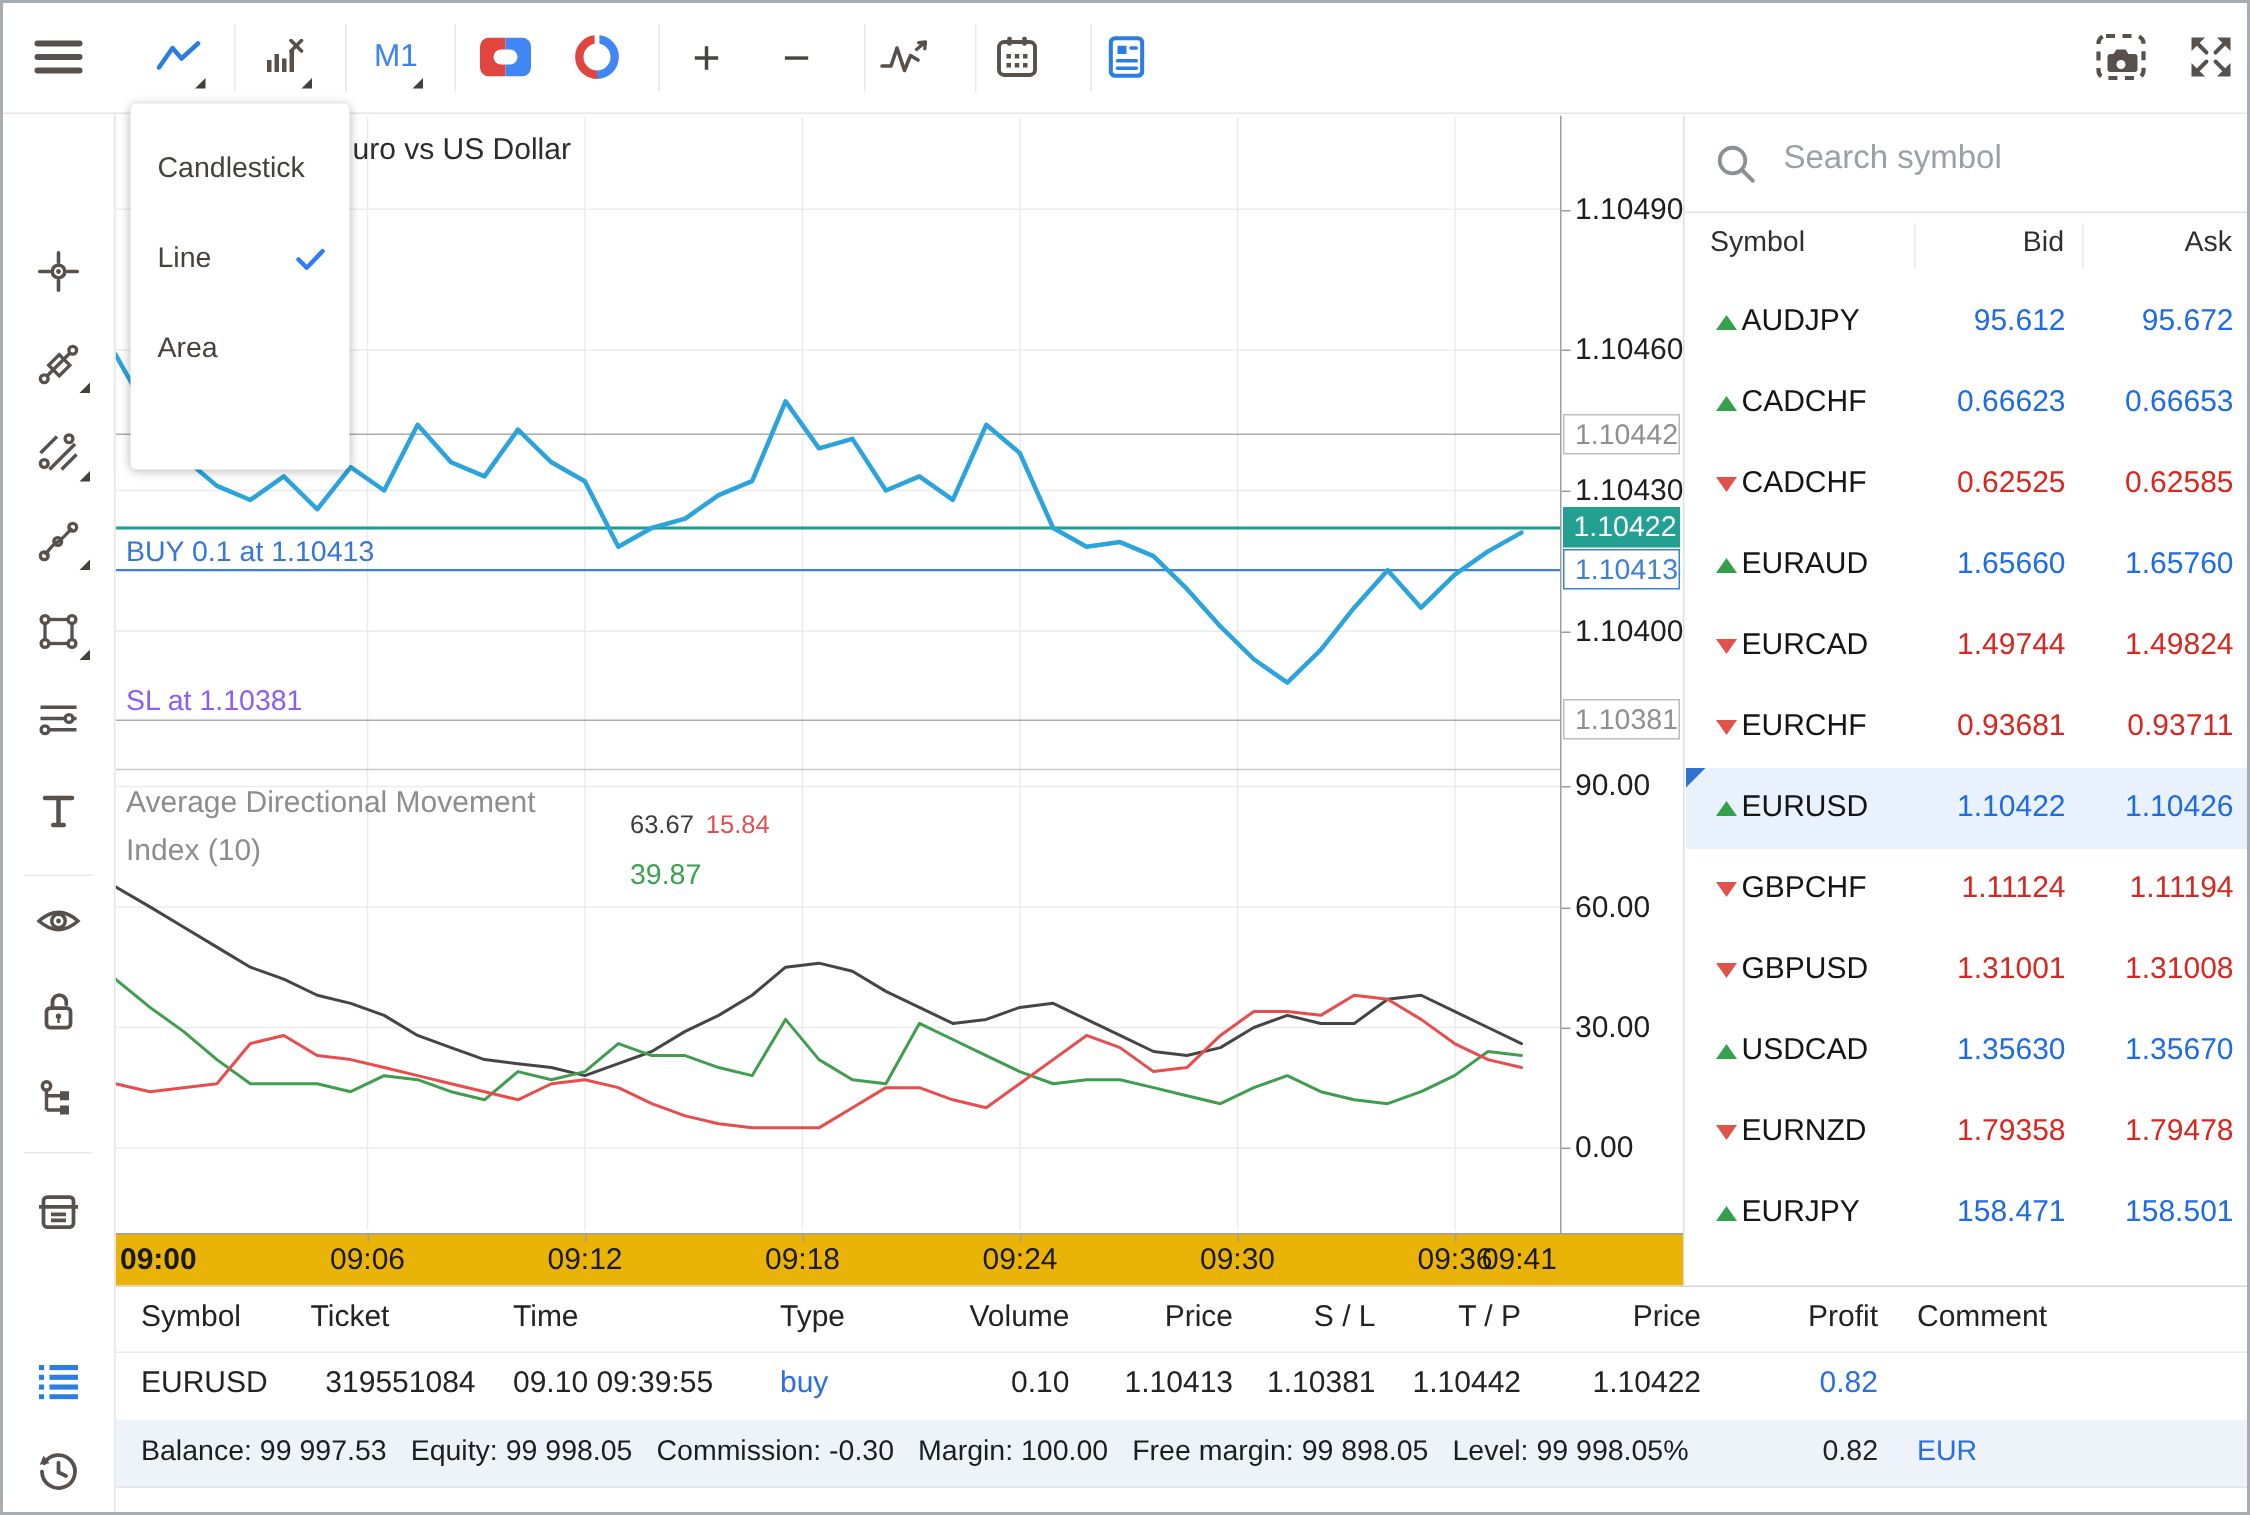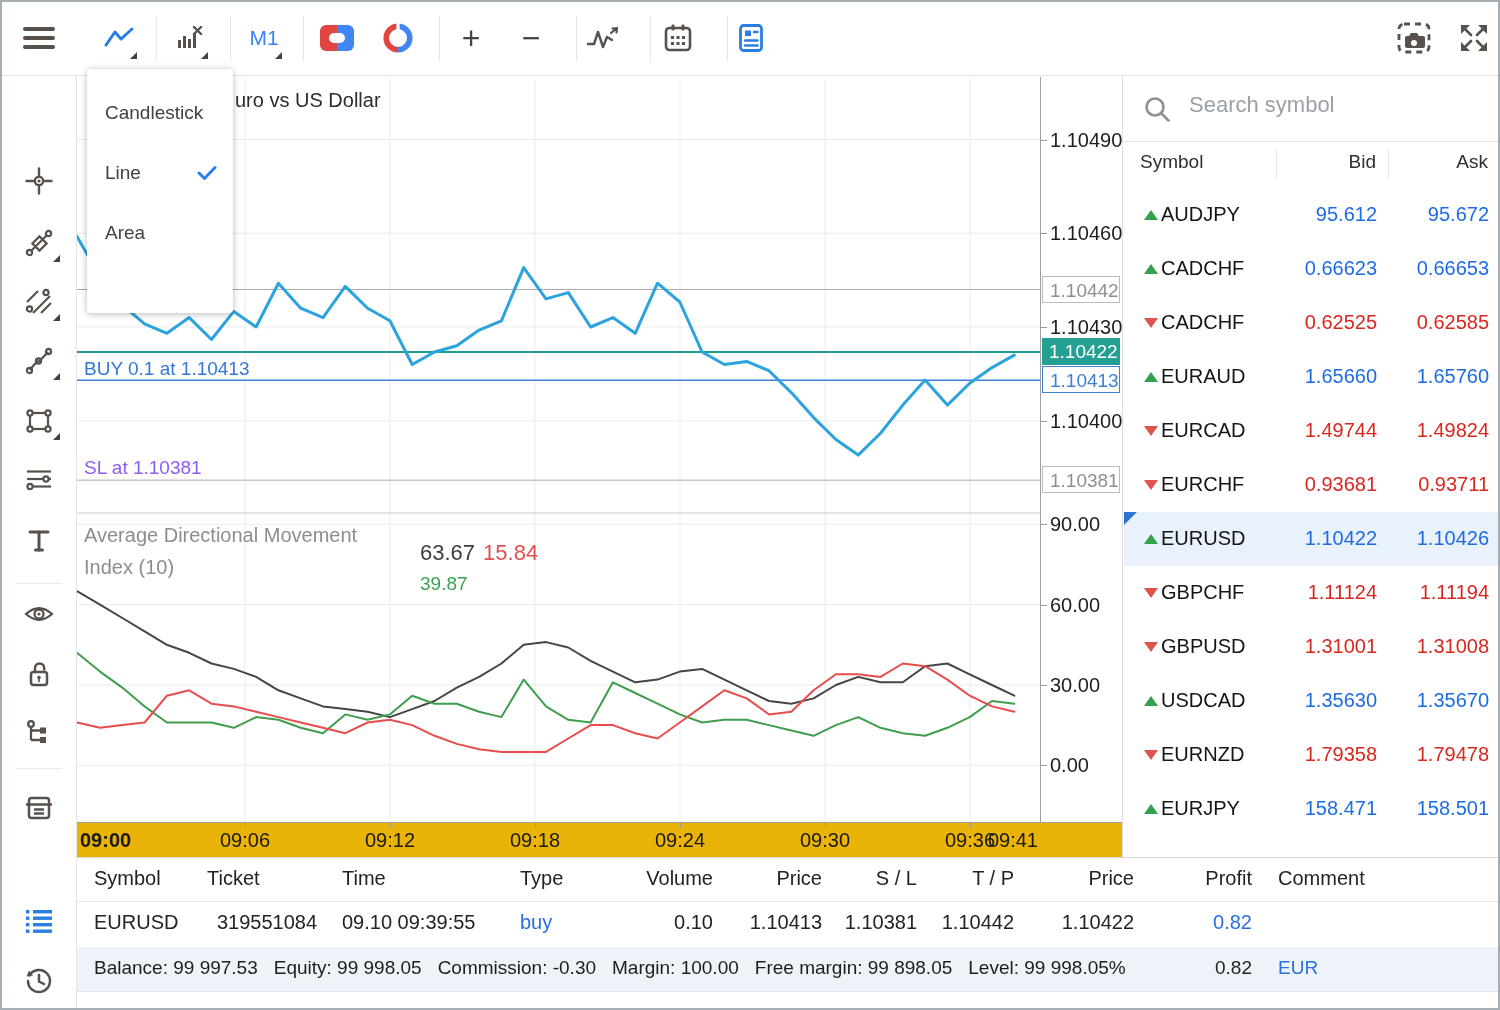--- a/index.html
+++ b/index.html
@@ -15,21 +15,21 @@
   .sidebar{position:absolute;left:0;top:74px;width:74px;height:936px;background:#fff;border-right:1px solid #e4e4e4;z-index:15;}
   .sbtn{position:absolute;left:12px;width:50px;height:50px;background:none;border:none;display:flex;align-items:center;justify-content:center;cursor:pointer;padding:0;}
   .sdiv{position:absolute;left:14px;width:46px;height:1px;background:#e9e9e9;}
   
   .chart-area{position:absolute;left:75px;top:75px;width:963px;height:745px;background:#fff;}
   #chart-svg{position:absolute;left:0;top:0;}
   .chart-title{position:absolute;left:158px;top:12px;font-size:20px;color:#2d2d2d;z-index:1;}
   .buy-label{position:absolute;left:7px;top:281px;font-size:19px;color:#3577d9;z-index:1;}
   .sl-label{position:absolute;left:7px;top:380px;font-size:19px;color:#8b5cf6;z-index:1;}
   .ind-name{position:absolute;left:7px;font-size:20px;color:#8d8d8d;z-index:1;}
-  .adx-vals{position:absolute;left:343px;top:463px;font-size:22px;z-index:1;}
+  .adx-vals{position:absolute;left:343px;top:463px;font-size:17px;z-index:1;}
   .adx-vals .v-adx{color:#3c3c3c;margin-right:8px;}
   .adx-vals .v-mdi{color:#e15050;}
   .adx-val2{position:absolute;left:343px;top:496px;font-size:19px;color:#3aa14e;z-index:1;}
   
   .paxis{position:absolute;left:1038px;top:75px;width:82px;height:745px;background:#fff;border-left:1px solid #9e9e9e;z-index:2;}
   .ax-dash{position:absolute;left:0;width:6px;height:1px;background:#9b9b9b;}
   .ax-label{position:absolute;left:9px;font-size:20px;color:#1e1e1e;height:24px;line-height:24px;}
   .ax-badge{position:absolute;left:1px;width:78px;height:27px;line-height:27px;padding-left:7px;box-sizing:border-box;font-size:19px;background:#fff;}
   .ax-badge.gray{border:1px solid #bcbcbc;color:#8f8f8f;}
   .ax-badge.teal{background:#24a092;color:#fff;}

